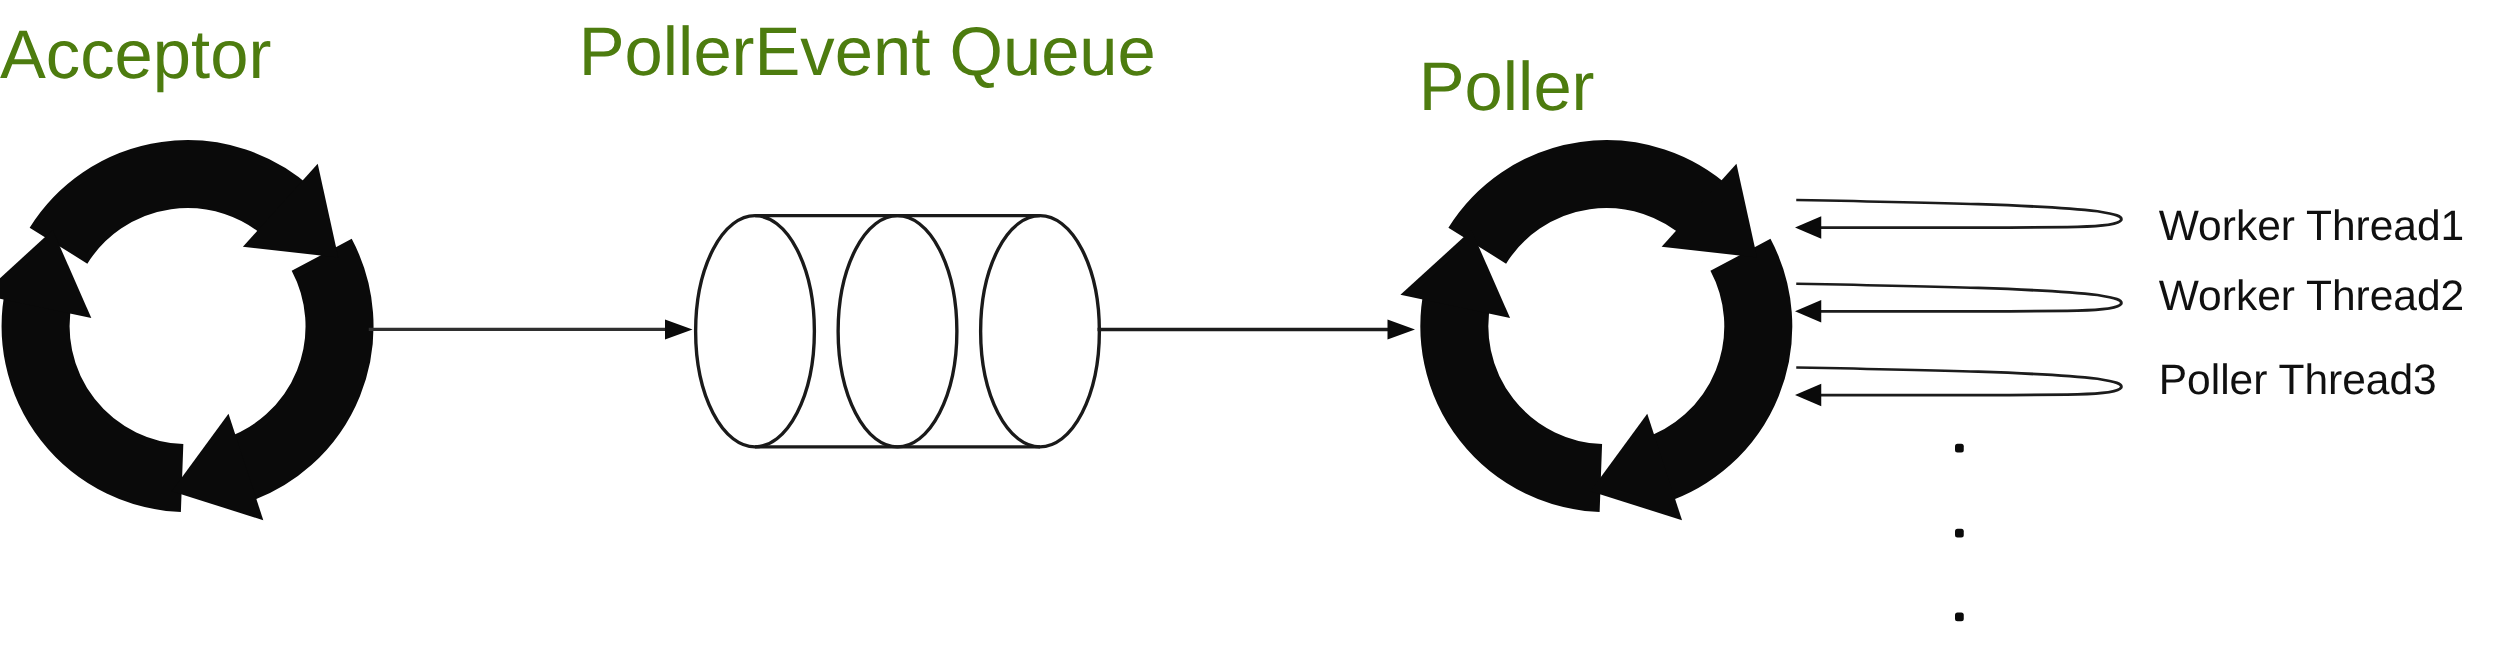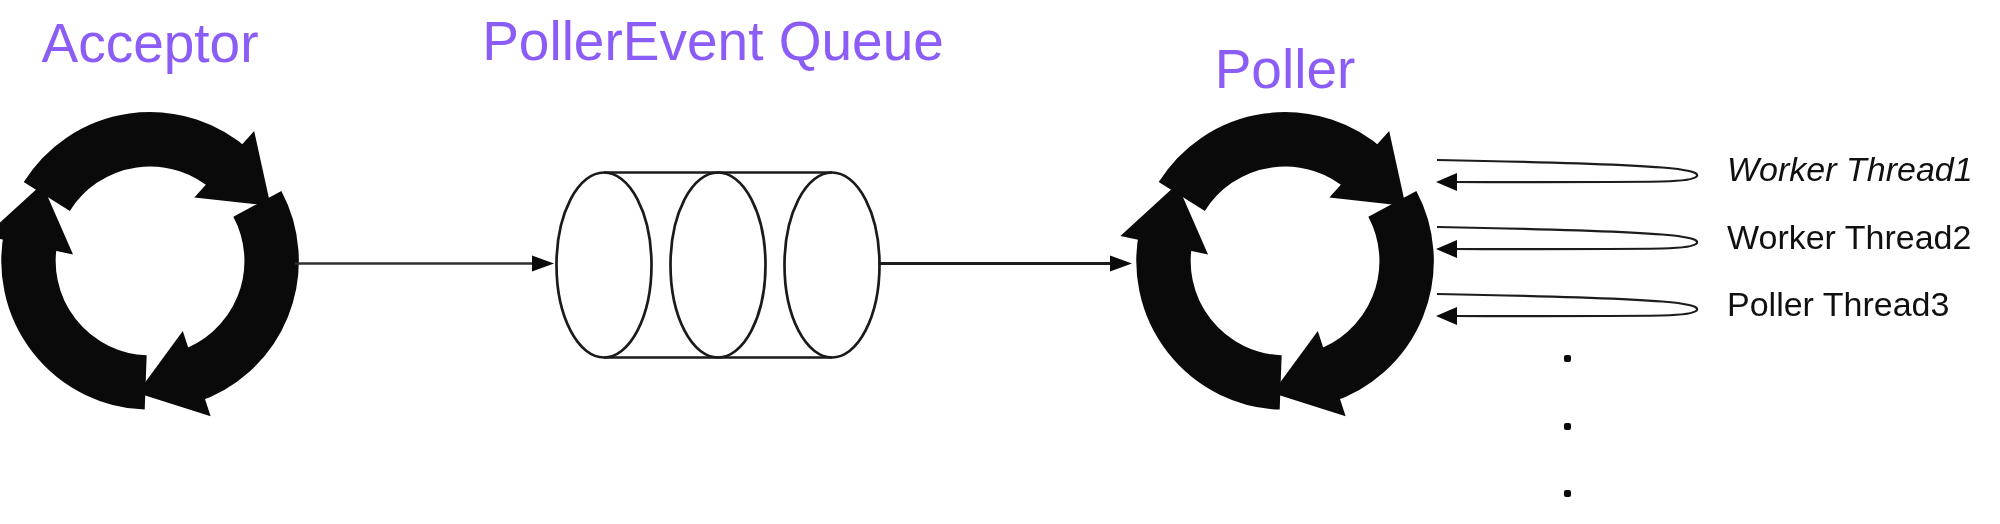--- a/index.html
+++ b/index.html
@@ -9,22 +9,22 @@
     height: 524px;
     background: #ffffff;
     overflow: hidden;
     font-family: "Liberation Sans", "DejaVu Sans", sans-serif;
     color: #111111;
   }
   .abs { position: absolute; }
   .node-title {
     font-size: 55px;
     line-height: 60px;
-    text-align: center;
-    color: #8b5cf6;
+    text-align: left;
+    color: #4d7c0f;
     white-space: nowrap;
     letter-spacing: 0px;
   }
   .worker-label {
     font-size: 34px;
     line-height: 34px;
     color: #101010;
     white-space: nowrap;
   }
   .dot {
@@ -101,21 +101,21 @@
       </g>
     </svg>
   </div>
 
   <div class="abs" style="left:1436px; top:156px; width:264px; height:40px;">
     <svg width="264" height="40" viewBox="0 0 264 40">
       <path d="M 1,4 C 110,6 200,8 242,13 C 257,15.5 262,17 261,20 C 259,23.5 246,25 226,25.5 C 150,26.5 60,26 16,26" stroke="#1c1c1c" stroke-width="2.2" fill="none"></path>
       <polygon points="0,26 21,17 21,35" fill="#0a0a0a"></polygon>
     </svg>
   </div>
-  <div class="abs worker-label" style="left:1727px; top:152px;font-style:italic;">Worker Thread1</div>
+  <div class="abs worker-label" style="left:1727px; top:164px;">Worker Thread1</div>
 
   <div class="abs" style="left:1436px; top:223px; width:264px; height:40px;">
     <svg width="264" height="40" viewBox="0 0 264 40">
       <path d="M 1,4 C 110,6 200,8 242,13 C 257,15.5 262,17 261,20 C 259,23.5 246,25 226,25.5 C 150,26.5 60,26 16,26" stroke="#1c1c1c" stroke-width="2.2" fill="none"></path>
       <polygon points="0,26 21,17 21,35" fill="#0a0a0a"></polygon>
     </svg>
   </div>
   <div class="abs worker-label" style="left:1727px; top:220px;text-align:right;">Worker Thread2</div>
 
   <div class="abs" style="left:1436px; top:290px; width:264px; height:40px;">

